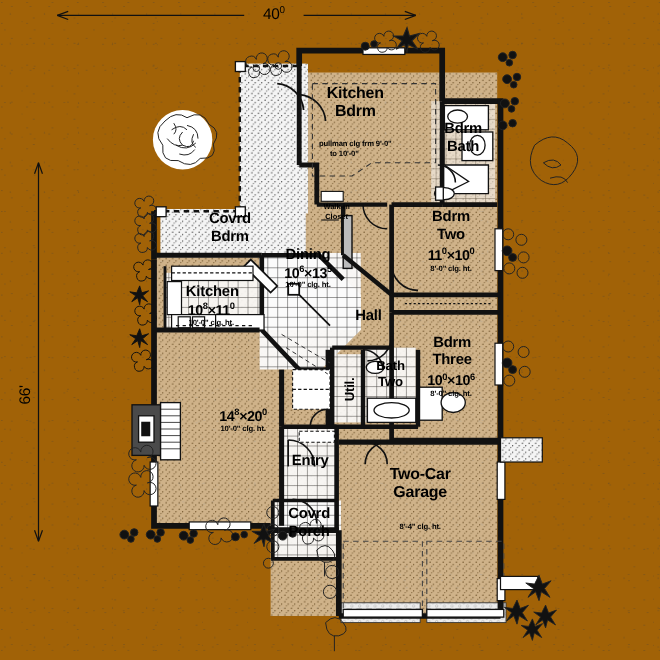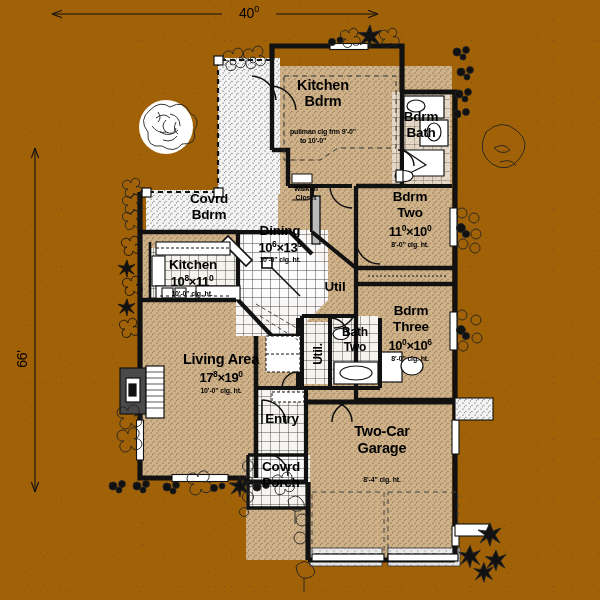--- a/index.html
+++ b/index.html
@@ -655,37 +655,36 @@
     <span>10</span><sup>6</sup>×<span>13</span><sup>5</sup>
   </div>
   <div class="lbl room-note" style="left:236px;top:256px;width:88px;">10'-0" clg. ht.</div>
 
   <div class="lbl room-name" style="left:150px;top:258px;width:86px;">Kitchen</div>
   <div class="lbl room-dim" style="left:150px;top:274px;width:84px;">
     <span>10</span><sup>8</sup>×<span>11</span><sup>0</sup>
   </div>
   <div class="lbl room-note" style="left:150px;top:290px;width:84px;">10'-0" clg. ht.</div>
 
-  <div class="lbl room-name big" style="left:156px;top:352px;width:130px;">Living Area</div>
   <div class="lbl room-dim" style="left:156px;top:370px;width:130px;">
-    <span>17</span><sup>8</sup>×<span>19</span><sup>0</sup>
+    <span>14</span><sup>8</sup>×<span>20</span><sup>0</sup>
   </div>
   <div class="lbl room-note" style="left:156px;top:387px;width:130px;">10'-0" clg. ht.</div>
 
   <div class="lbl room-name big" style="left:328px;top:424px;width:108px;">Two-Car</div>
   <div class="lbl room-name big" style="left:328px;top:441px;width:108px;">Garage</div>
   <div class="lbl room-note" style="left:328px;top:476px;width:108px;">8'-4" clg. ht.</div>
 
   <div class="lbl room-name" style="left:166px;top:192px;width:86px;">Covrd</div>
   <div class="lbl room-name" style="left:166px;top:208px;width:86px;">Bdrm</div>
 
   <div class="lbl room-name" style="left:250px;top:460px;width:62px;">Covrd</div>
   <div class="lbl room-name" style="left:250px;top:476px;width:62px;">Porch</div>
 
-  <div class="lbl room-name" style="left:312px;top:280px;width:46px;">Util</div>
+  <div class="lbl room-name" style="left:312px;top:280px;width:46px;">Hall</div>
 
   <div class="lbl room-name" style="left:256px;top:412px;width:52px;">Entry</div>
 
   <div class="lbl room-name" style="left:332px;top:326px;width:46px;font-size:12px;">Bath</div>
   <div class="lbl room-name" style="left:332px;top:341px;width:46px;font-size:12px;">Two</div>
 
   <div class="lbl room-name vert" style="left:295px;top:348px;width:46px;font-size:12px;transform:rotate(-90deg);">Util.</div>
 
   <div class="lbl small-name" style="left:284px;top:186px;width:44px;">Walk-in</div>
   <div class="lbl small-name" style="left:284px;top:195px;width:44px;">Closet</div>

